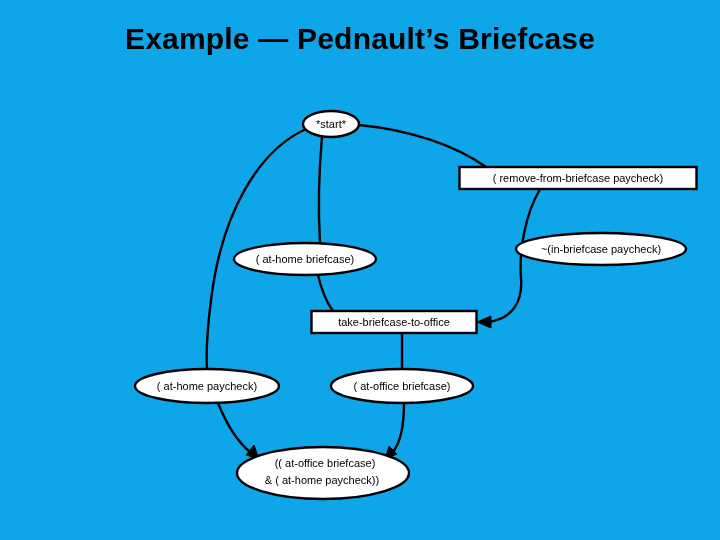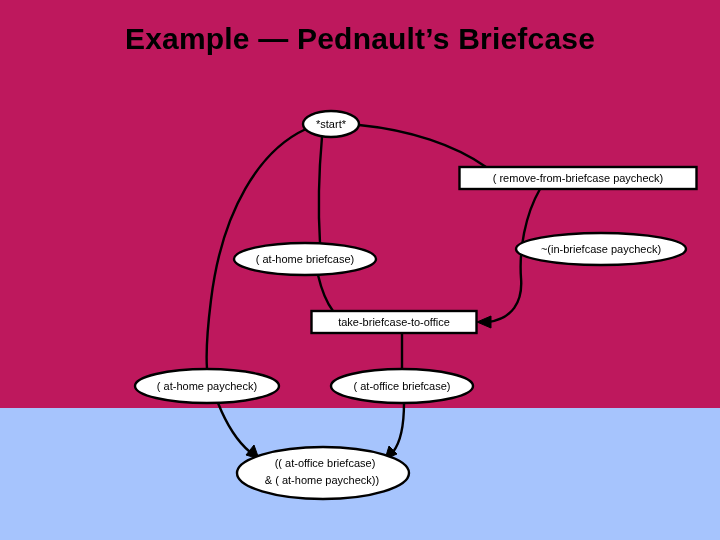--- a/index.html
+++ b/index.html
@@ -11,22 +11,22 @@
     height: 540px;
     background: #a6c4fd;
     font-family: "Liberation Sans", sans-serif;
     overflow: hidden;
     position: relative;
   }
   #slide {
     position: absolute;
     left: 0; top: 0;
     width: 720px;
-    height: 408px;
-    background: #be185d;
+    height: 540px;
+    background: #0ea5e9;
   }
   #slide-title {
     position: absolute;
     left: 0;
     top: 22px;
     width: 720px;
     text-align: center;
     font-size: 30px;
     font-weight: bold;
     color: #000000;

